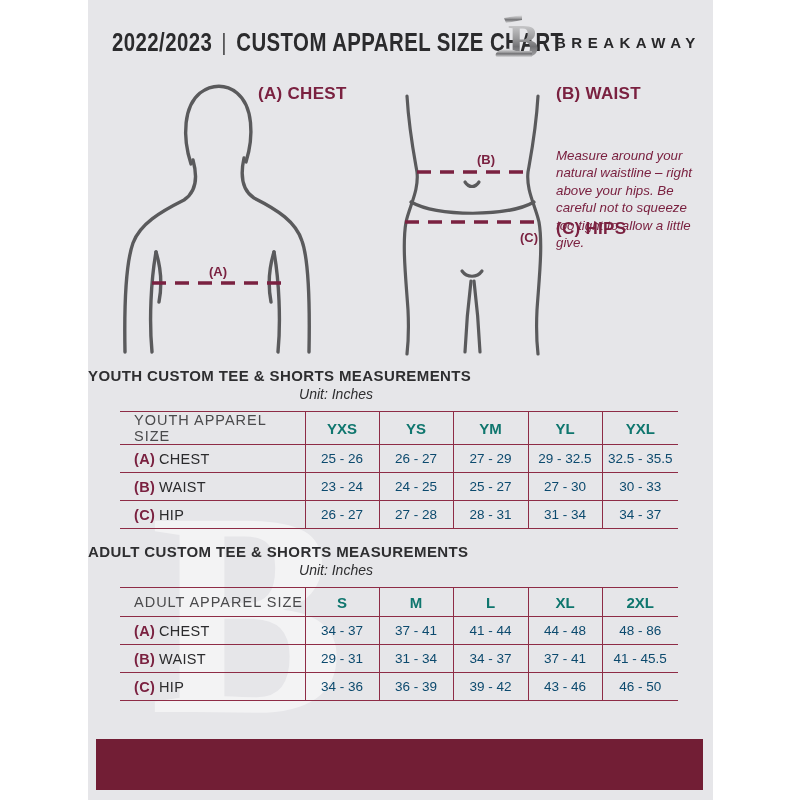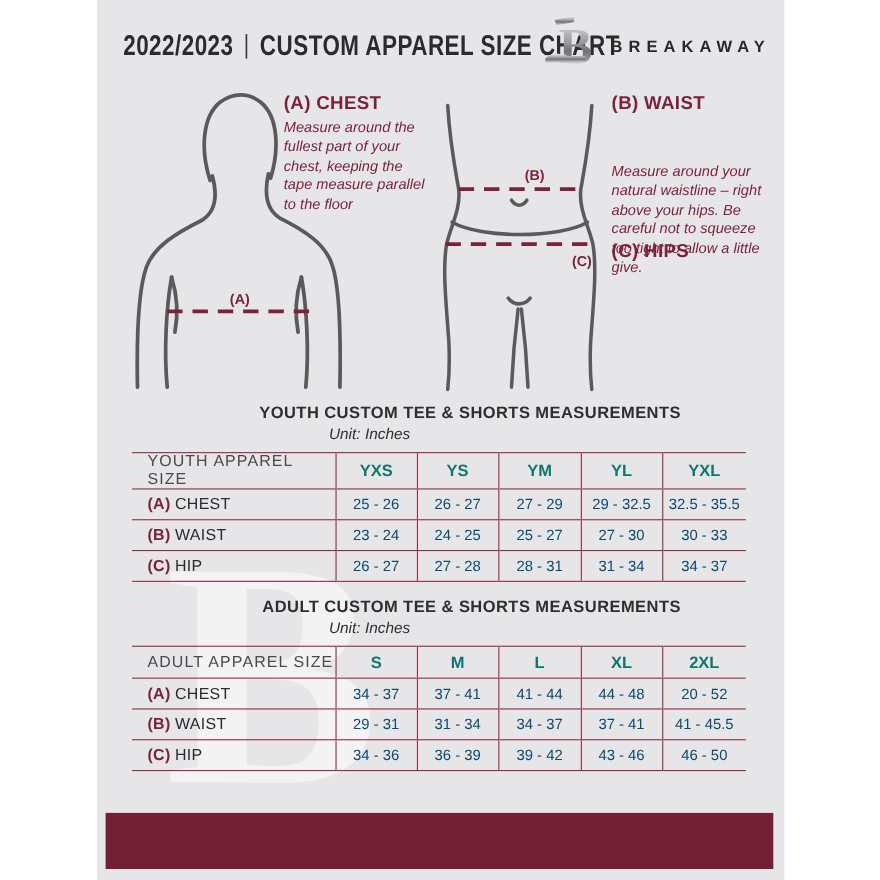--- a/index.html
+++ b/index.html
@@ -34,21 +34,21 @@
   #note-a{left:170px;top:107px;width:136px;}
   #head-a{left:170px;top:84px;}
   #head-b{left:468px;top:84px;}
   #note-b{left:468px;top:107px;width:138px;margin-top:40px;}
   #head-c{left:468px;top:219px;}
   #note-c{left:468px;top:243px;width:138px;}
 
   .figures{position:absolute;left:0;top:0;}
 
   
-  .tbl-title{position:absolute;left:0;width:531px;text-align:right;font-weight:bold;
+  .tbl-title{position:absolute;left:0;width:531px;text-align:left;font-weight:bold;
     font-size:15px;color:#2e2e30;letter-spacing:.4px;}
   .tbl-unit{position:absolute;left:0;width:496px;text-align:center;font-style:italic;
     font-size:14px;color:#2e2e30;font-weight:500;}
   #youth-title{top:367px;} #youth-unit{top:386px;}
   #adult-title{top:543px;} #adult-unit{top:562px;}
 
   
   table.size-table{position:absolute;left:32px;width:558px;border-collapse:collapse;
     table-layout:fixed;}
   #youth-table{top:411px;} #adult-table{top:587px;}
@@ -130,21 +130,20 @@
         <path d="M317,222 H455"></path>
       </g>
       <g font-family="Liberation Sans, sans-serif" font-size="13" font-weight="bold" fill="#7a2140" text-anchor="middle">
         <text x="130" y="276">(A)</text>
         <text x="398" y="164">(B)</text>
         <text x="441" y="242">(C)</text>
       </g>
     </svg>
 
     <div class="measure-head" id="head-a">(A) CHEST</div>
-    <div class="measure-note" id="note-a">Measure around the fullest part of your chest, keeping the tape measure parallel to the floor</div>
     <div class="measure-head" id="head-b">(B) WAIST</div>
     <div class="measure-note" id="note-b">Measure around your natural waistline – right above your hips. Be careful not to squeeze too tight to allow a little give.</div>
     <div class="measure-head" id="head-c">(C) HIPS</div>
 
     <div class="tbl-title" id="youth-title">YOUTH CUSTOM TEE &amp; SHORTS MEASUREMENTS</div>
     <div class="tbl-unit" id="youth-unit">Unit: Inches</div>
     <table class="size-table" id="youth-table">
       <colgroup>
           <col style="width:185px">
           <col style="width:74px">
@@ -212,21 +211,21 @@
           <th>2XL</th>
         </tr>
       </thead>
       <tbody>
         <tr>
           <td class="rowlabel"><span class="key">(A)</span><span>CHEST</span></td>
           <td>34 - 37</td>
           <td>37 - 41</td>
           <td>41 - 44</td>
           <td>44 - 48</td>
-          <td>20 - 52</td>
+          <td>48 - 86</td>
         </tr>
         <tr>
           <td class="rowlabel"><span class="key">(B)</span><span>WAIST</span></td>
           <td>29 - 31</td>
           <td>31 - 34</td>
           <td>34 - 37</td>
           <td>37 - 41</td>
           <td>41 - 45.5</td>
         </tr>
         <tr>

